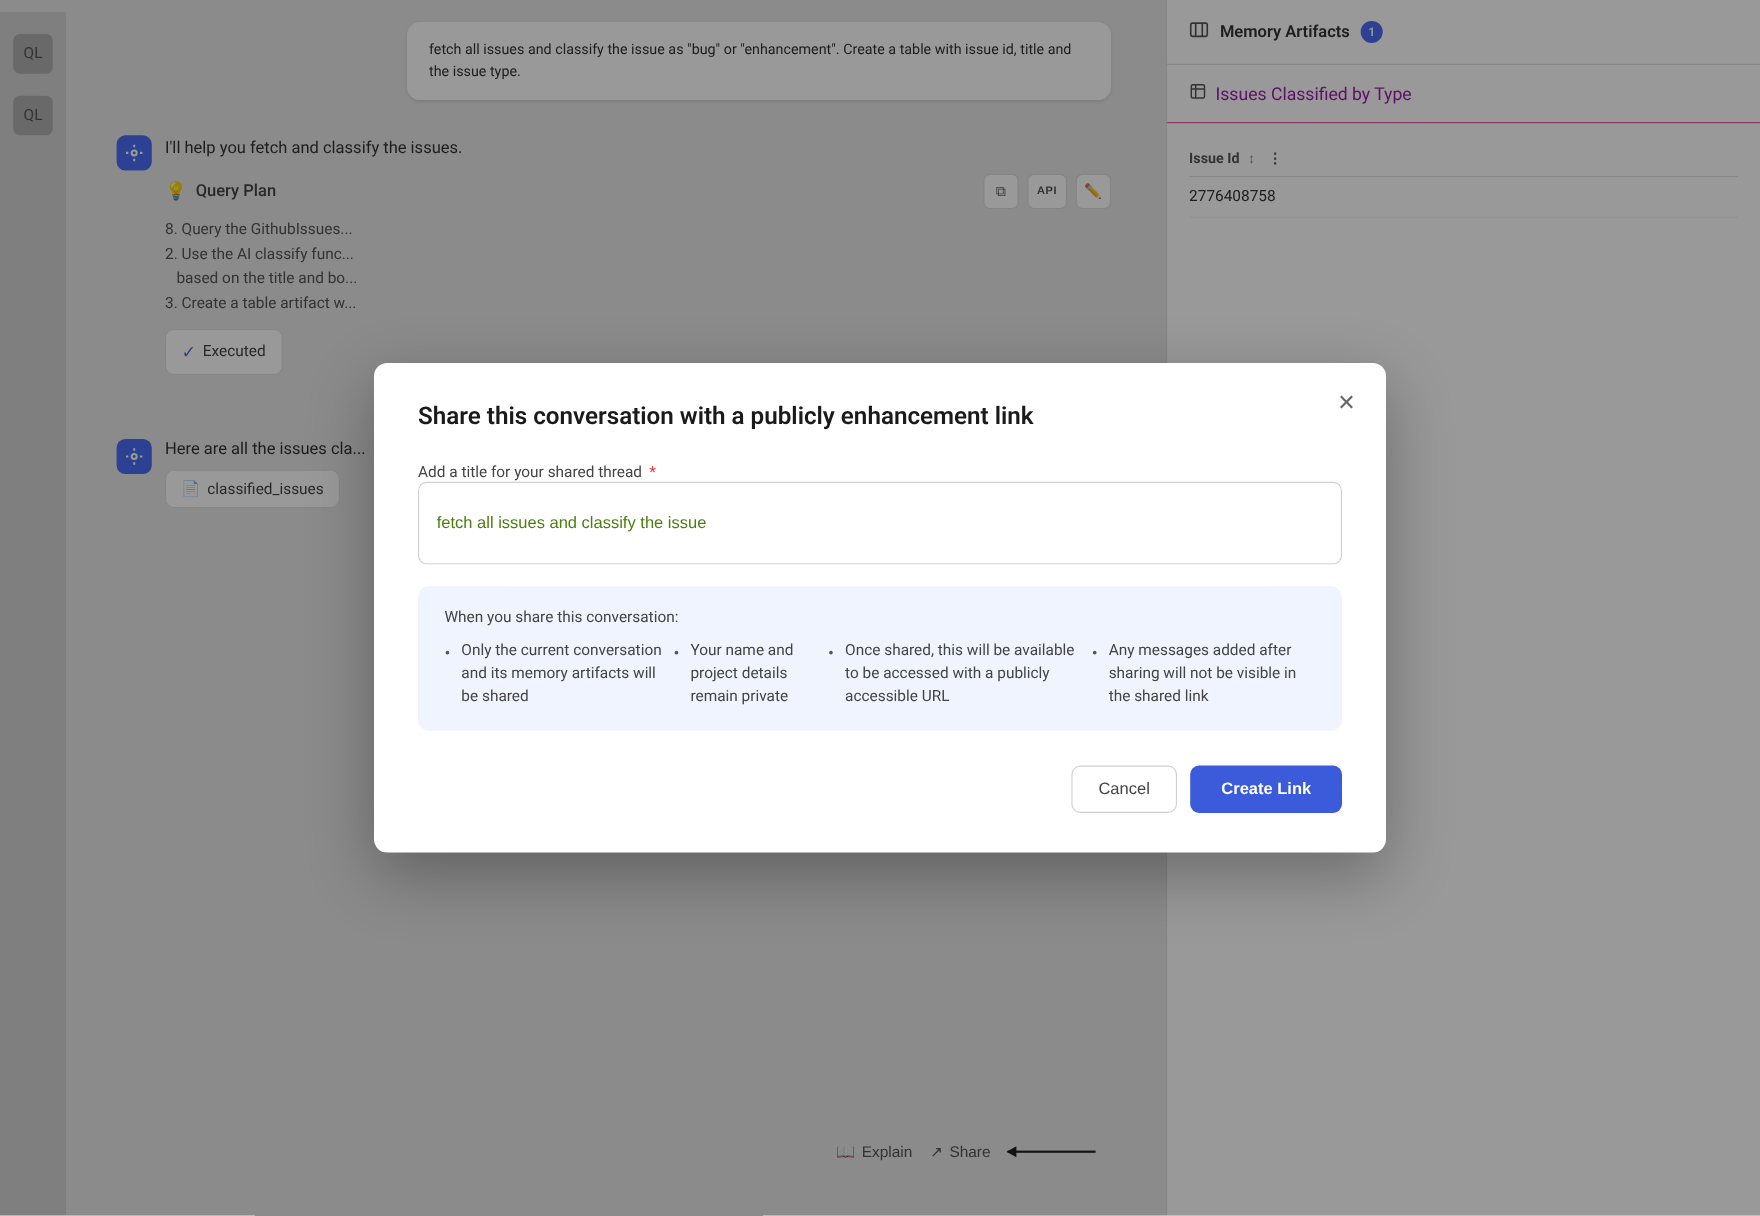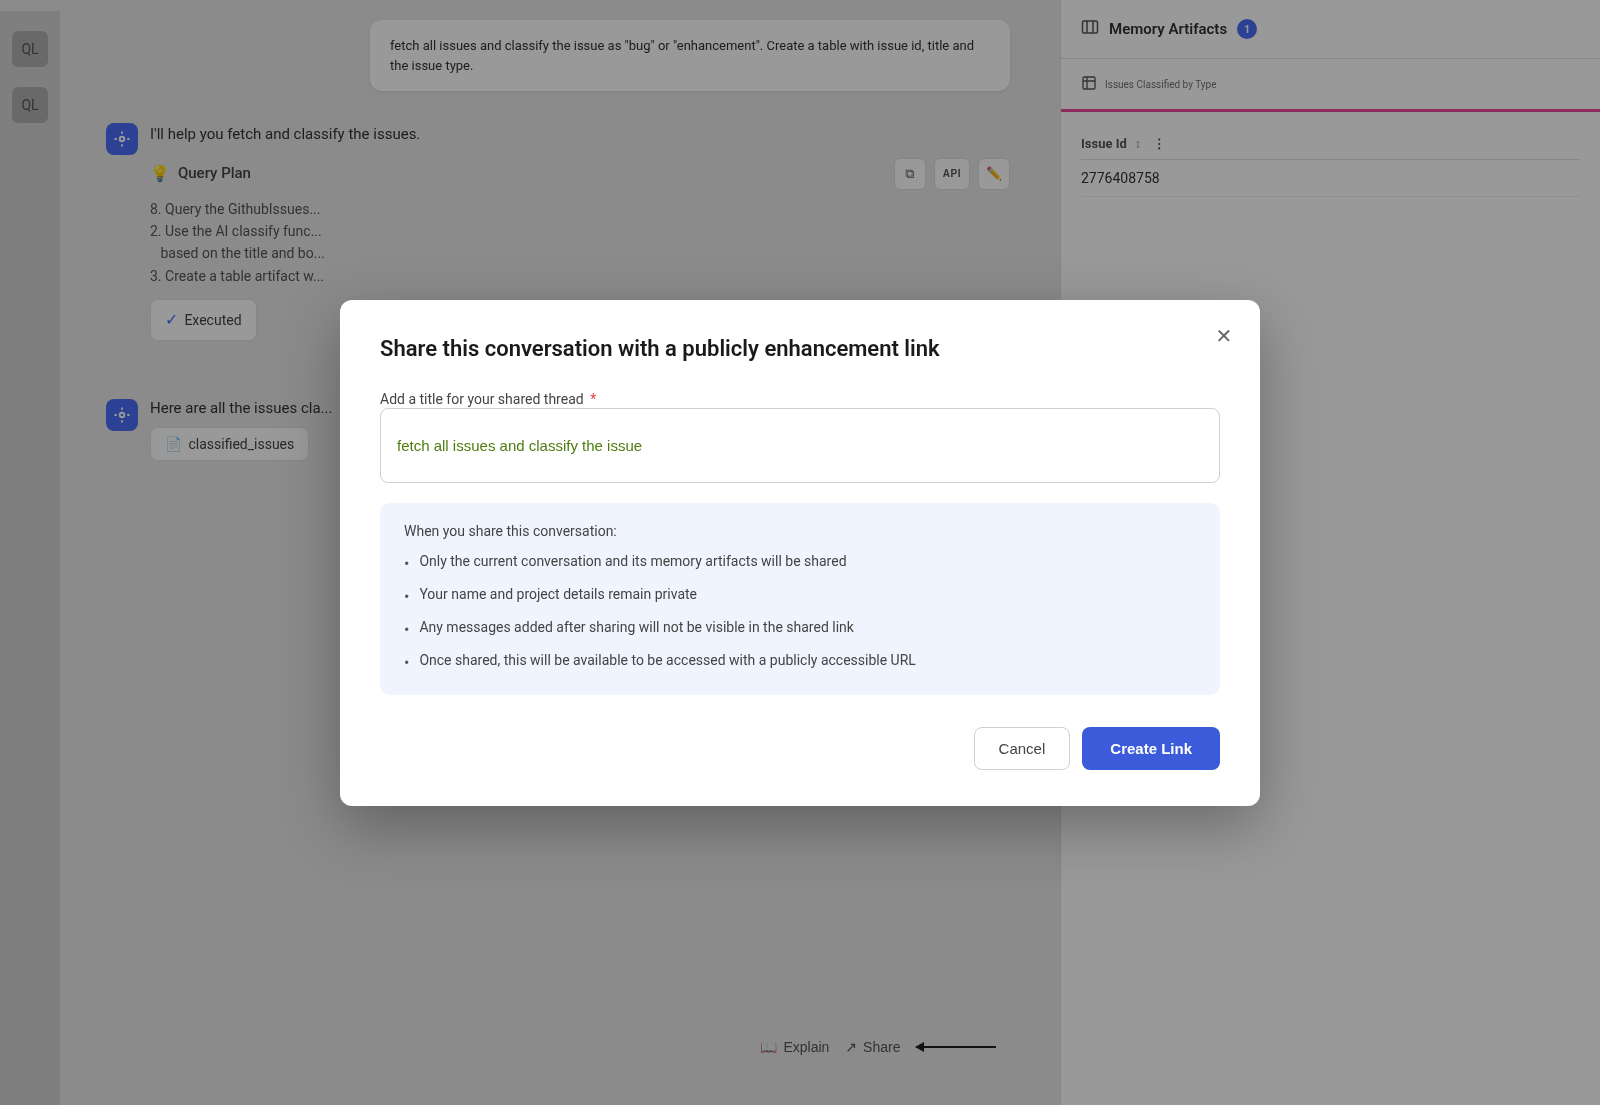--- a/index.html
+++ b/index.html
@@ -249,23 +249,23 @@
       justify-content: center;
       font-size: 11px;
       font-weight: 600;
     }
 
     .sidebar-tab {
       display: flex;
       align-items: center;
       gap: 8px;
       padding: 16px 20px;
-      border-bottom: 3px solid #ec4899;
-      font-size: 10px;
-      color: #737373;
+      border-bottom: 1px solid #ec4899;
+      font-size: 16px;
+      color: #a21caf;
       cursor: pointer;
     }
 
     .sidebar-table-area {
       padding: 16px 20px;
     }
 
     .table-header-row {
       display: flex;
       align-items: center;
@@ -371,21 +371,21 @@
       font-size: 14px;
       color: #444;
       margin-bottom: 12px;
       font-weight: 400;
     }
 
     .modal-info-list {
       list-style: none;
       padding: 0;
       display: flex;
-      flex-direction: column;
+      flex-direction: row;
       gap: 8px;
     }
 
     .modal-info-list li {
       display: flex;
       align-items: flex-start;
       gap: 10px;
       font-size: 14px;
       color: #444;
       line-height: 1.5;
@@ -614,24 +614,24 @@
       <div class="modal-info-box">
         <p class="modal-info-header">When you share this conversation:</p>
         <ul class="modal-info-list">
           <li>
             <span>Only the current conversation and its memory artifacts will be shared</span>
           </li>
           <li>
             <span>Your name and project details remain private</span>
           </li>
           <li>
-            <span>Any messages added after sharing will not be visible in the shared link</span>
+            <span>Once shared, this will be available to be accessed with a publicly accessible URL</span>
           </li>
           <li>
-            <span>Once shared, this will be available to be accessed with a publicly accessible URL</span>
+            <span>Any messages added after sharing will not be visible in the shared link</span>
           </li>
         </ul>
       </div>
 
       <div class="modal-footer">
         <button class="btn-cancel">
           <span>Cancel</span>
         </button>
         <button class="btn-create">
           <span>Create Link</span>

